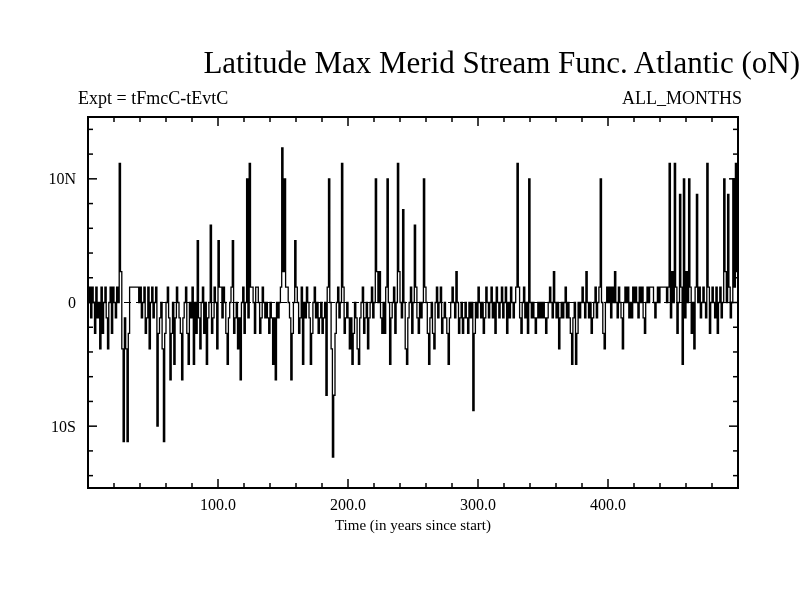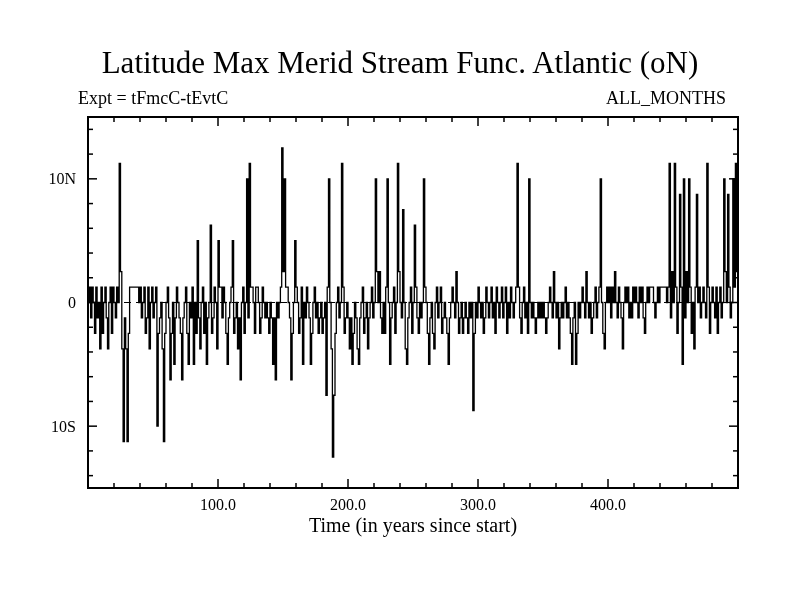--- a/index.html
+++ b/index.html
@@ -1,25 +1,25 @@
 <!DOCTYPE html>
 <html><head>
 <meta charset="utf-8">
 <style>
   html,body{margin:0;padding:0;background:#ffffff;}
   #page{position:relative;width:800px;height:600px;background:#ffffff;overflow:hidden;
         font-family:"Liberation Serif", serif;color:#000;}
-  .title{position:absolute;top:46px;left:0;width:800px;text-align:center;
+  .title{position:absolute;top:46px;left:0;width:800px;text-align:right;
          font-size:31px;line-height:34px;white-space:nowrap;}
   .sub{position:absolute;top:88px;font-size:18px;line-height:20px;white-space:nowrap;}
   .sub-left{left:78px;}
   .sub-center{left:88px;width:650px;text-align:center;}
-  .sub-right{right:74px;text-align:right;}
+  .sub-right{right:58px;text-align:right;}
   .xlabel{position:absolute;top:513px;left:88px;width:650px;text-align:center;
-          font-size:20px;line-height:24px;}
+          font-size:15px;line-height:24px;}
   svg{position:absolute;left:0;top:0;}
   svg text{font-family:"Liberation Serif", serif;fill:#000;}
   .xtick-lab{font-size:16px;}
   .ytick-lab{font-size:16px;}
 </style>
 </head>
 <body>
 
 <div id="page">
   <div class="title">Latitude Max Merid Stream Func. Atlantic (oN)</div>

